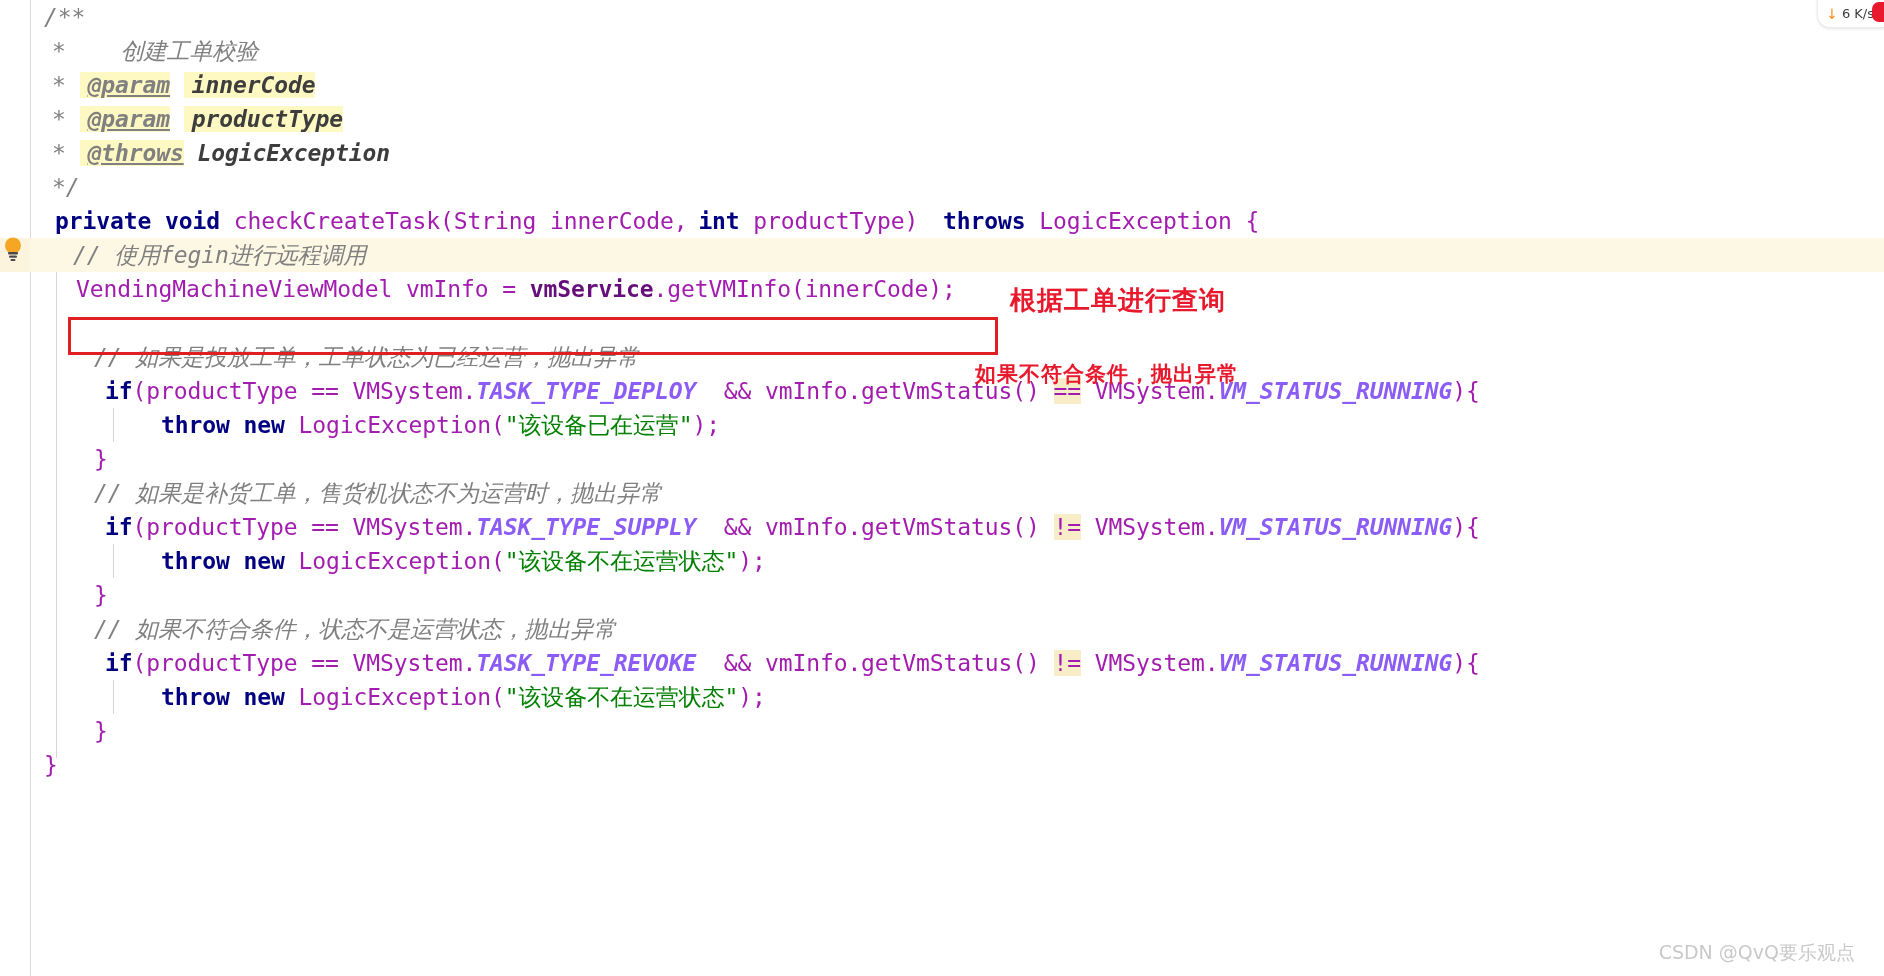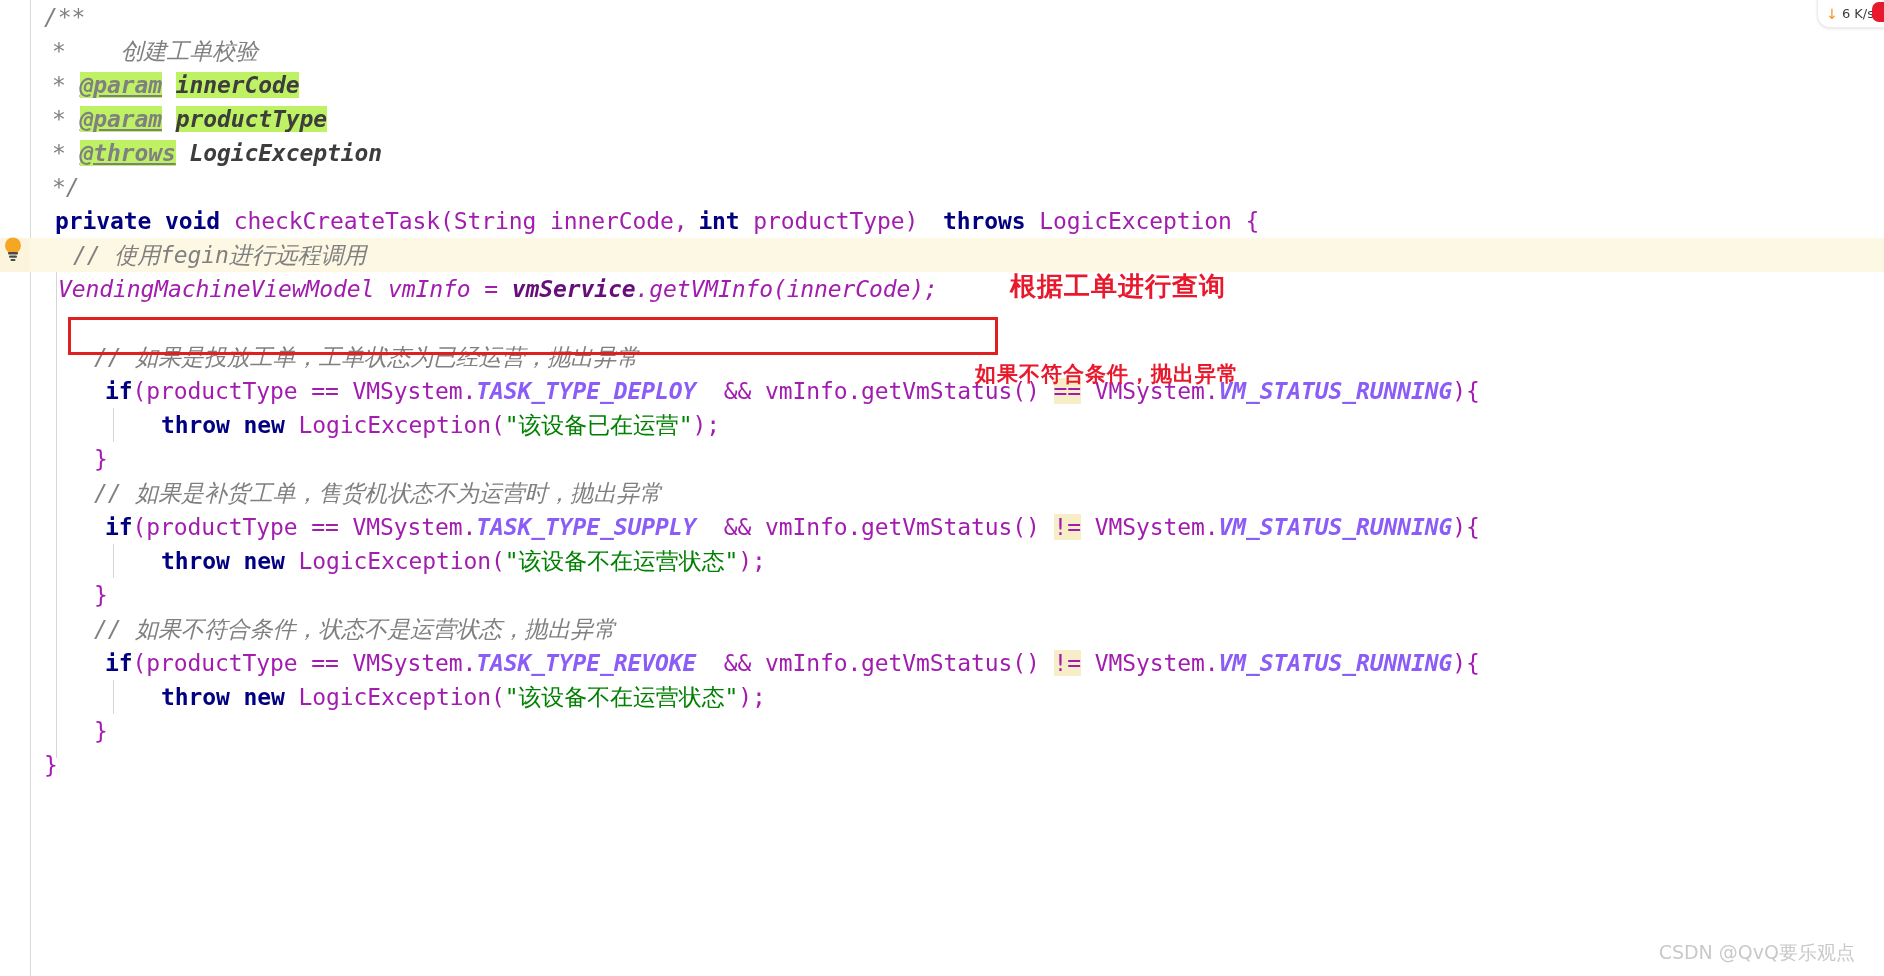--- a/index.html
+++ b/index.html
@@ -92,21 +92,21 @@
   .kw      { color: #000080; font-weight: bold; margin-left: 11px; }          
   .plain   { color: #a21caf; }
   .cmt     { color: #808080; font-style: italic; }          
   .doc     { color: #808080; font-style: italic; }          
   .doctag  { color: #808080; font-style: italic; font-weight: bold; text-decoration: underline; }
   .docval  { color: #3d3d3d; font-style: italic; font-weight: bold; }
   .str     { color: #008000; }                              
   .field   { color: #660e7a; font-weight: bold; }           
   .sfield  { color: #8b5cf6; font-weight: bold; font-style: italic; } 
   .hl      { background: #f7edc6; }                         
-  .docbg   { background: #bef264; }                         
+  .docbg   { background: #fef9c3; padding-left: 8px; }                         
 
   
   #redbox {
     position: absolute;
     left: 68px;
     top: 317px;
     width: 930px;
     height: 38px;
     border: 3px solid #e02020;
     box-sizing: border-box;
@@ -117,21 +117,21 @@
   
   .annot {
     position: absolute;
     color: #e8192c;
     font-family: "DejaVu Sans", sans-serif;
     font-weight: bold;
     font-size: 26px;
     white-space: nowrap;
     letter-spacing: 1px;
   }
-  #annot-query { left: 1010px; top: 269px; }
+  #annot-query { left: 1010px; top: 283px; }
   #annot-throw { left: 975px; top: 320px; font-size: 21px; margin-top: 40px; }
 
   
   #netpill {
     position: absolute;
     right: 0;
     top: 0;
     height: 27px;
     padding: 0 10px 0 8px;
     background: #ffffff;
@@ -184,21 +184,21 @@
       <div class="line" style="top: 0px; padding-left: 44px;"><span class="doc">/**</span></div>
       <div class="line" style="top: 34px; padding-left: 52px;"><span class="doc">*    </span><span class="doc">创建工单校验</span></div>
       <div class="line" style="top: 68px; padding-left: 52px;"><span class="doc">* </span><span class="doctag docbg">@param</span><span class="doc"> </span><span class="docval docbg">innerCode</span></div>
       <div class="line" style="top: 102px; padding-left: 52px;"><span class="doc">* </span><span class="doctag docbg">@param</span><span class="doc"> </span><span class="docval docbg">productType</span></div>
       <div class="line" style="top: 136px; padding-left: 52px;"><span class="doc">* </span><span class="doctag docbg">@throws</span><span class="doc"> </span><span class="docval">LogicException</span></div>
       <div class="line" style="top: 170px; padding-left: 52px;"><span class="doc">*/</span></div>
       <div class="line" style="top: 204px; padding-left: 44px;"><span class="kw">private void</span><span class="plain"> checkCreateTask(String innerCode,</span><span class="kw">int</span><span class="plain"> productType) </span><span class="kw">throws</span><span class="plain"> LogicException {</span></div>
       <div class="caret-band" style="top: 238px;"></div>
       <div class="caret-band-gutter" style="top: 238px;"></div>
       <div class="line" style="top: 238px; padding-left: 73px;"><span class="cmt">// </span><span class="cmt">使用fegin进行远程调用</span></div>
-      <div class="line" style="top: 272px; padding-left: 58px; font-style: italic;"><span class="plain">VendingMachineViewModel vmInfo = </span><span class="field">vmService</span><span class="plain">.getVMInfo(innerCode);</span></div>
+      <div class="line" style="top: 272px; padding-left: 76px;"><span class="plain">VendingMachineViewModel vmInfo = </span><span class="field">vmService</span><span class="plain">.getVMInfo(innerCode);</span></div>
       <div class="line" style="top: 340px; padding-left: 94px;"><span class="cmt">// </span><span class="cmt">如果是投放工单，工单状态为已经运营，抛出异常</span></div>
       <div class="line" style="top: 374px; padding-left: 94px;"><span class="kw">if</span><span class="plain">(productType == VMSystem.</span><span class="sfield">TASK_TYPE_DEPLOY</span><span class="plain">  &amp;&amp; vmInfo.getVmStatus() </span><span class="plain hl">==</span><span class="plain"> VMSystem.</span><span class="sfield">VM_STATUS_RUNNING</span><span class="plain">){</span></div>
       <div class="line" style="top: 408px; padding-left: 150px;"><span class="kw">throw new</span><span class="plain"> LogicException(</span><span class="str">"该设备已在运营"</span><span class="plain">);</span></div>
       <div class="line" style="top: 442px; padding-left: 94px;"><span class="plain">}</span></div>
       <div class="line" style="top: 476px; padding-left: 94px;"><span class="cmt">// </span><span class="cmt">如果是补货工单，售货机状态不为运营时，抛出异常</span></div>
       <div class="line" style="top: 510px; padding-left: 94px;"><span class="kw">if</span><span class="plain">(productType == VMSystem.</span><span class="sfield">TASK_TYPE_SUPPLY</span><span class="plain">  &amp;&amp; vmInfo.getVmStatus() </span><span class="plain hl">!=</span><span class="plain"> VMSystem.</span><span class="sfield">VM_STATUS_RUNNING</span><span class="plain">){</span></div>
       <div class="line" style="top: 544px; padding-left: 150px;"><span class="kw">throw new</span><span class="plain"> LogicException(</span><span class="str">"该设备不在运营状态"</span><span class="plain">);</span></div>
       <div class="line" style="top: 578px; padding-left: 94px;"><span class="plain">}</span></div>
       <div class="line" style="top: 612px; padding-left: 94px;"><span class="cmt">// </span><span class="cmt">如果不符合条件，状态不是运营状态，抛出异常</span></div>
       <div class="line" style="top: 646px; padding-left: 94px;"><span class="kw">if</span><span class="plain">(productType == VMSystem.</span><span class="sfield">TASK_TYPE_REVOKE</span><span class="plain">  &amp;&amp; vmInfo.getVmStatus() </span><span class="plain hl">!=</span><span class="plain"> VMSystem.</span><span class="sfield">VM_STATUS_RUNNING</span><span class="plain">){</span></div>

